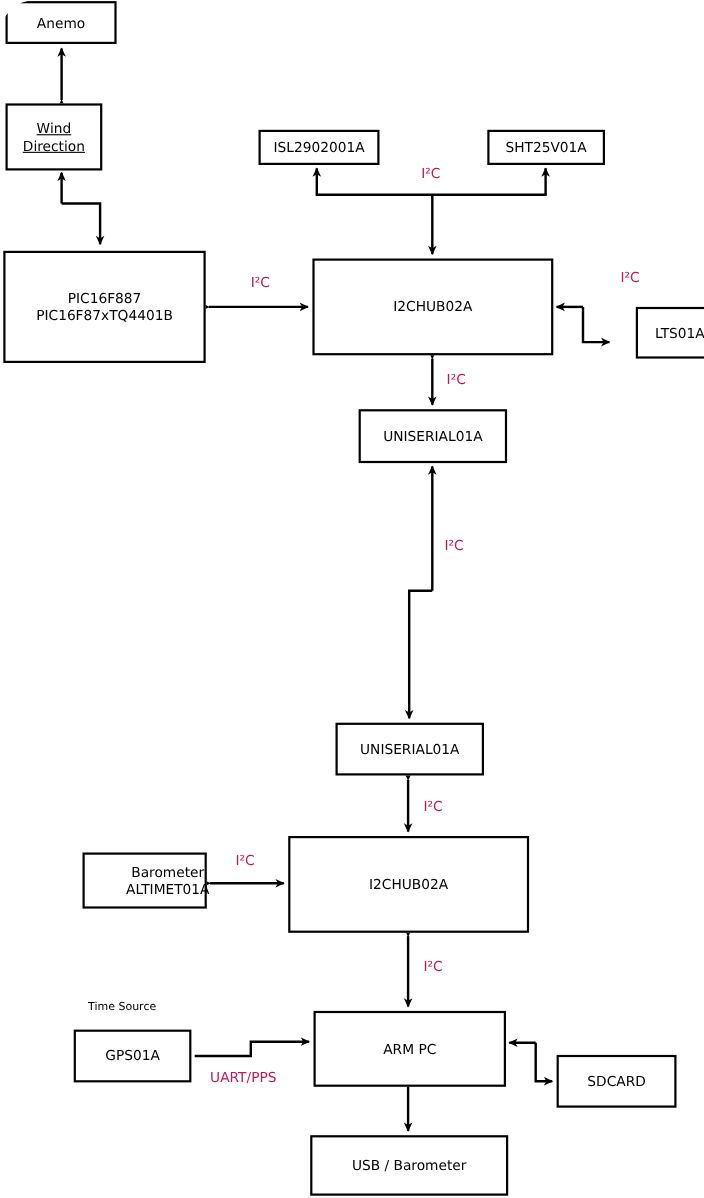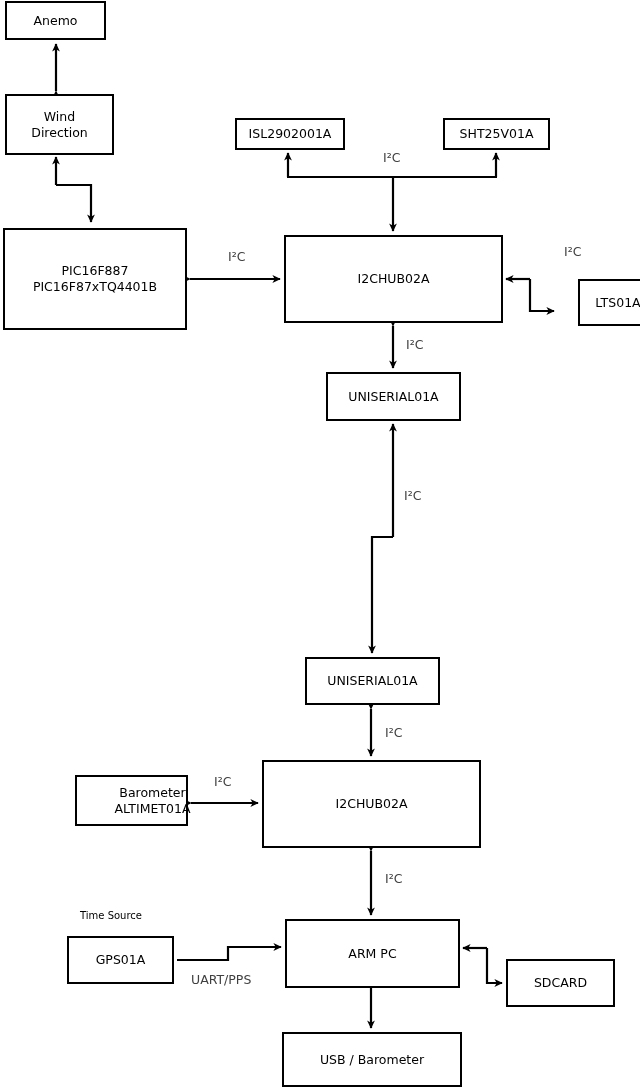--- a/index.html
+++ b/index.html
@@ -7,20 +7,21 @@
     padding: 0;
     background: #ffffff;
   }
   #diagram-root {
     position: relative;
     width: 640px;
     height: 1089px;
     background: #ffffff;
     font-family: "DejaVu Sans", "Liberation Sans", sans-serif;
     overflow: hidden;
+    border-radius: 32px;
   }
   svg.wires {
     position: absolute;
     left: 0;
     top: 0;
     width: 640px;
     height: 1089px;
     pointer-events: none;
   }
   .node {
@@ -37,21 +38,21 @@
     line-height: 1.25;
     z-index: 2;
   }
   .node .node-label {
     display: block;
     white-space: pre-line;
     padding: 0 4px;
   }
   .wire-label {
     position: absolute;
-    color: #404040;
+    color: #be185d;
     font-size: 12.5px;
     line-height: 1;
     white-space: nowrap;
     z-index: 3;
   }
   .free-label {
     position: absolute;
     color: #000000;
     font-size: 10px;
     line-height: 1;
@@ -104,21 +105,21 @@
       <path d="M487,948 L487,983 L502,983" marker-end="url(#arw)"></path>
 
       <line x1="371" y1="985" x2="371" y2="1028" marker-end="url(#arw)" marker-start="url(#arw)"></line>
     </g>
   </svg>
 
   <div class="node" style="left:5px; top:1px; width:101px; height:39px;">
     <span class="node-label">Anemo</span>
   </div>
 
-  <div class="node" style="left:5px; top:94px; width:109px; height:61px;">
+  <div class="node" style="left:5px; top:94px; width:88px; height:61px;text-decoration:underline;">
     <span class="node-label">Wind
 Direction</span>
   </div>
 
   <div class="node" style="left:3px; top:228px; width:184px; height:102px;">
     <span class="node-label">PIC16F887
 PIC16F87xTQ4401B</span>
   </div>
 
   <div class="node" style="left:235px; top:118px; width:110px; height:32px;">

